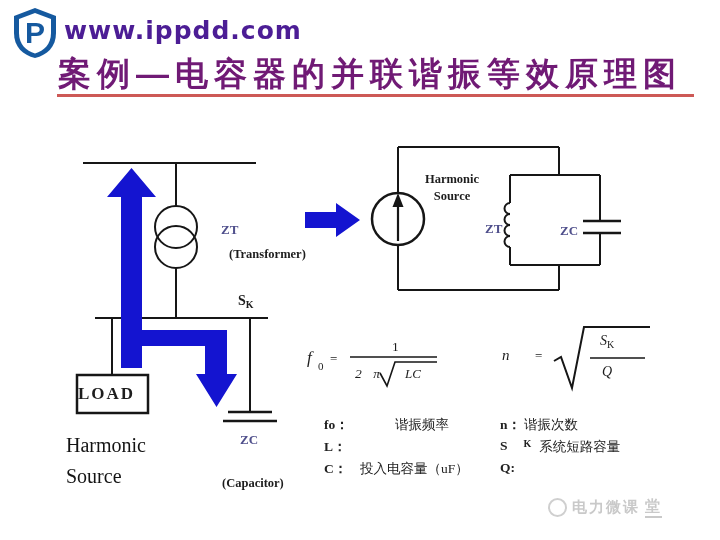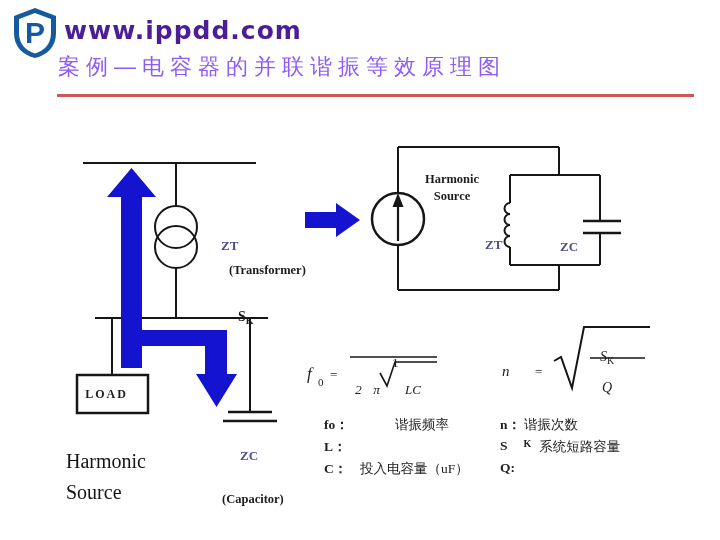--- a/index.html
+++ b/index.html
@@ -11,38 +11,38 @@
   
   .logo{position:absolute;left:8px;top:5px;width:54px;height:54px;}
   .site{
     position:absolute;left:64px;top:16px;
     font-family:"DejaVu Sans","Liberation Sans",sans-serif;
     font-weight:bold;font-size:25px;letter-spacing:1px;color:#4c1d95;
   }
   .title{
     position:absolute;left:58px;top:52px;margin:0;
     font-family:"Liberation Sans","DejaVu Sans",sans-serif;
-    font-weight:normal;font-size:22px;letter-spacing:6px;color:#8b5cf6;
+    font-weight:bold;font-size:33px;letter-spacing:6px;color:#701a75;
     white-space:nowrap;
   }
   .title-underline{
     position:absolute;left:57px;top:94px;width:637px;height:3px;
     background:rgba(192,48,44,0.8);
   }
   
   .diagram{position:absolute;left:0;top:0;width:720px;height:540px;}
   
-  .t{position:absolute;white-space:nowrap;color:#1d1d1d;line-height:1;margin-top:16px;}
+  .t{position:absolute;white-space:nowrap;color:#1d1d1d;line-height:1;}
   .indigo{color:#50508c;font-weight:bold;}
   .bold{font-weight:bold;padding-left:16px;}
   .it{font-style:italic;}
   .load-text{
     position:absolute;left:77px;top:375px;width:59px;height:38px;
     display:flex;align-items:center;justify-content:center;
-    font-weight:bold;font-size:12px;letter-spacing:2px;color:#1d1d1d;
+    font-weight:bold;font-size:17px;letter-spacing:2px;color:#1d1d1d;
   }
   .harmonic-left{font-size:20px;line-height:31px;color:#141414;}
   .harmonic-right{
     position:absolute;left:411px;top:171px;width:82px;text-align:center;
     font-weight:bold;font-size:12.5px;line-height:17px;color:#1d1d1d;
   }
   .sub{font-size:10px;vertical-align:-3px;}
   
   .leg-row{position:absolute;display:flex;font-size:13.5px;color:#222;}
   .leg-term{font-weight:bold;min-width:36px;}
@@ -174,14 +174,19 @@
   </div>
   <div class="leg-row" style="left:500px;top:438px;">
     <span class="leg-term-tight">S</span>
       <span class="sub bold">K</span>
     <span class="leg-desc" style="margin-left:8px;">系统短路容量</span>
   </div>
   <div class="leg-row" style="left:500px;top:460px;">
     <span class="leg-term-tight">Q:</span>
   </div>
 
+  <div class="watermark">
+    <span class="wm-circle"></span>
+    <span>电力微课</span>
+      <span class="wm-end">堂</span>
+  </div>
 
 </div>
 
 </body></html>

